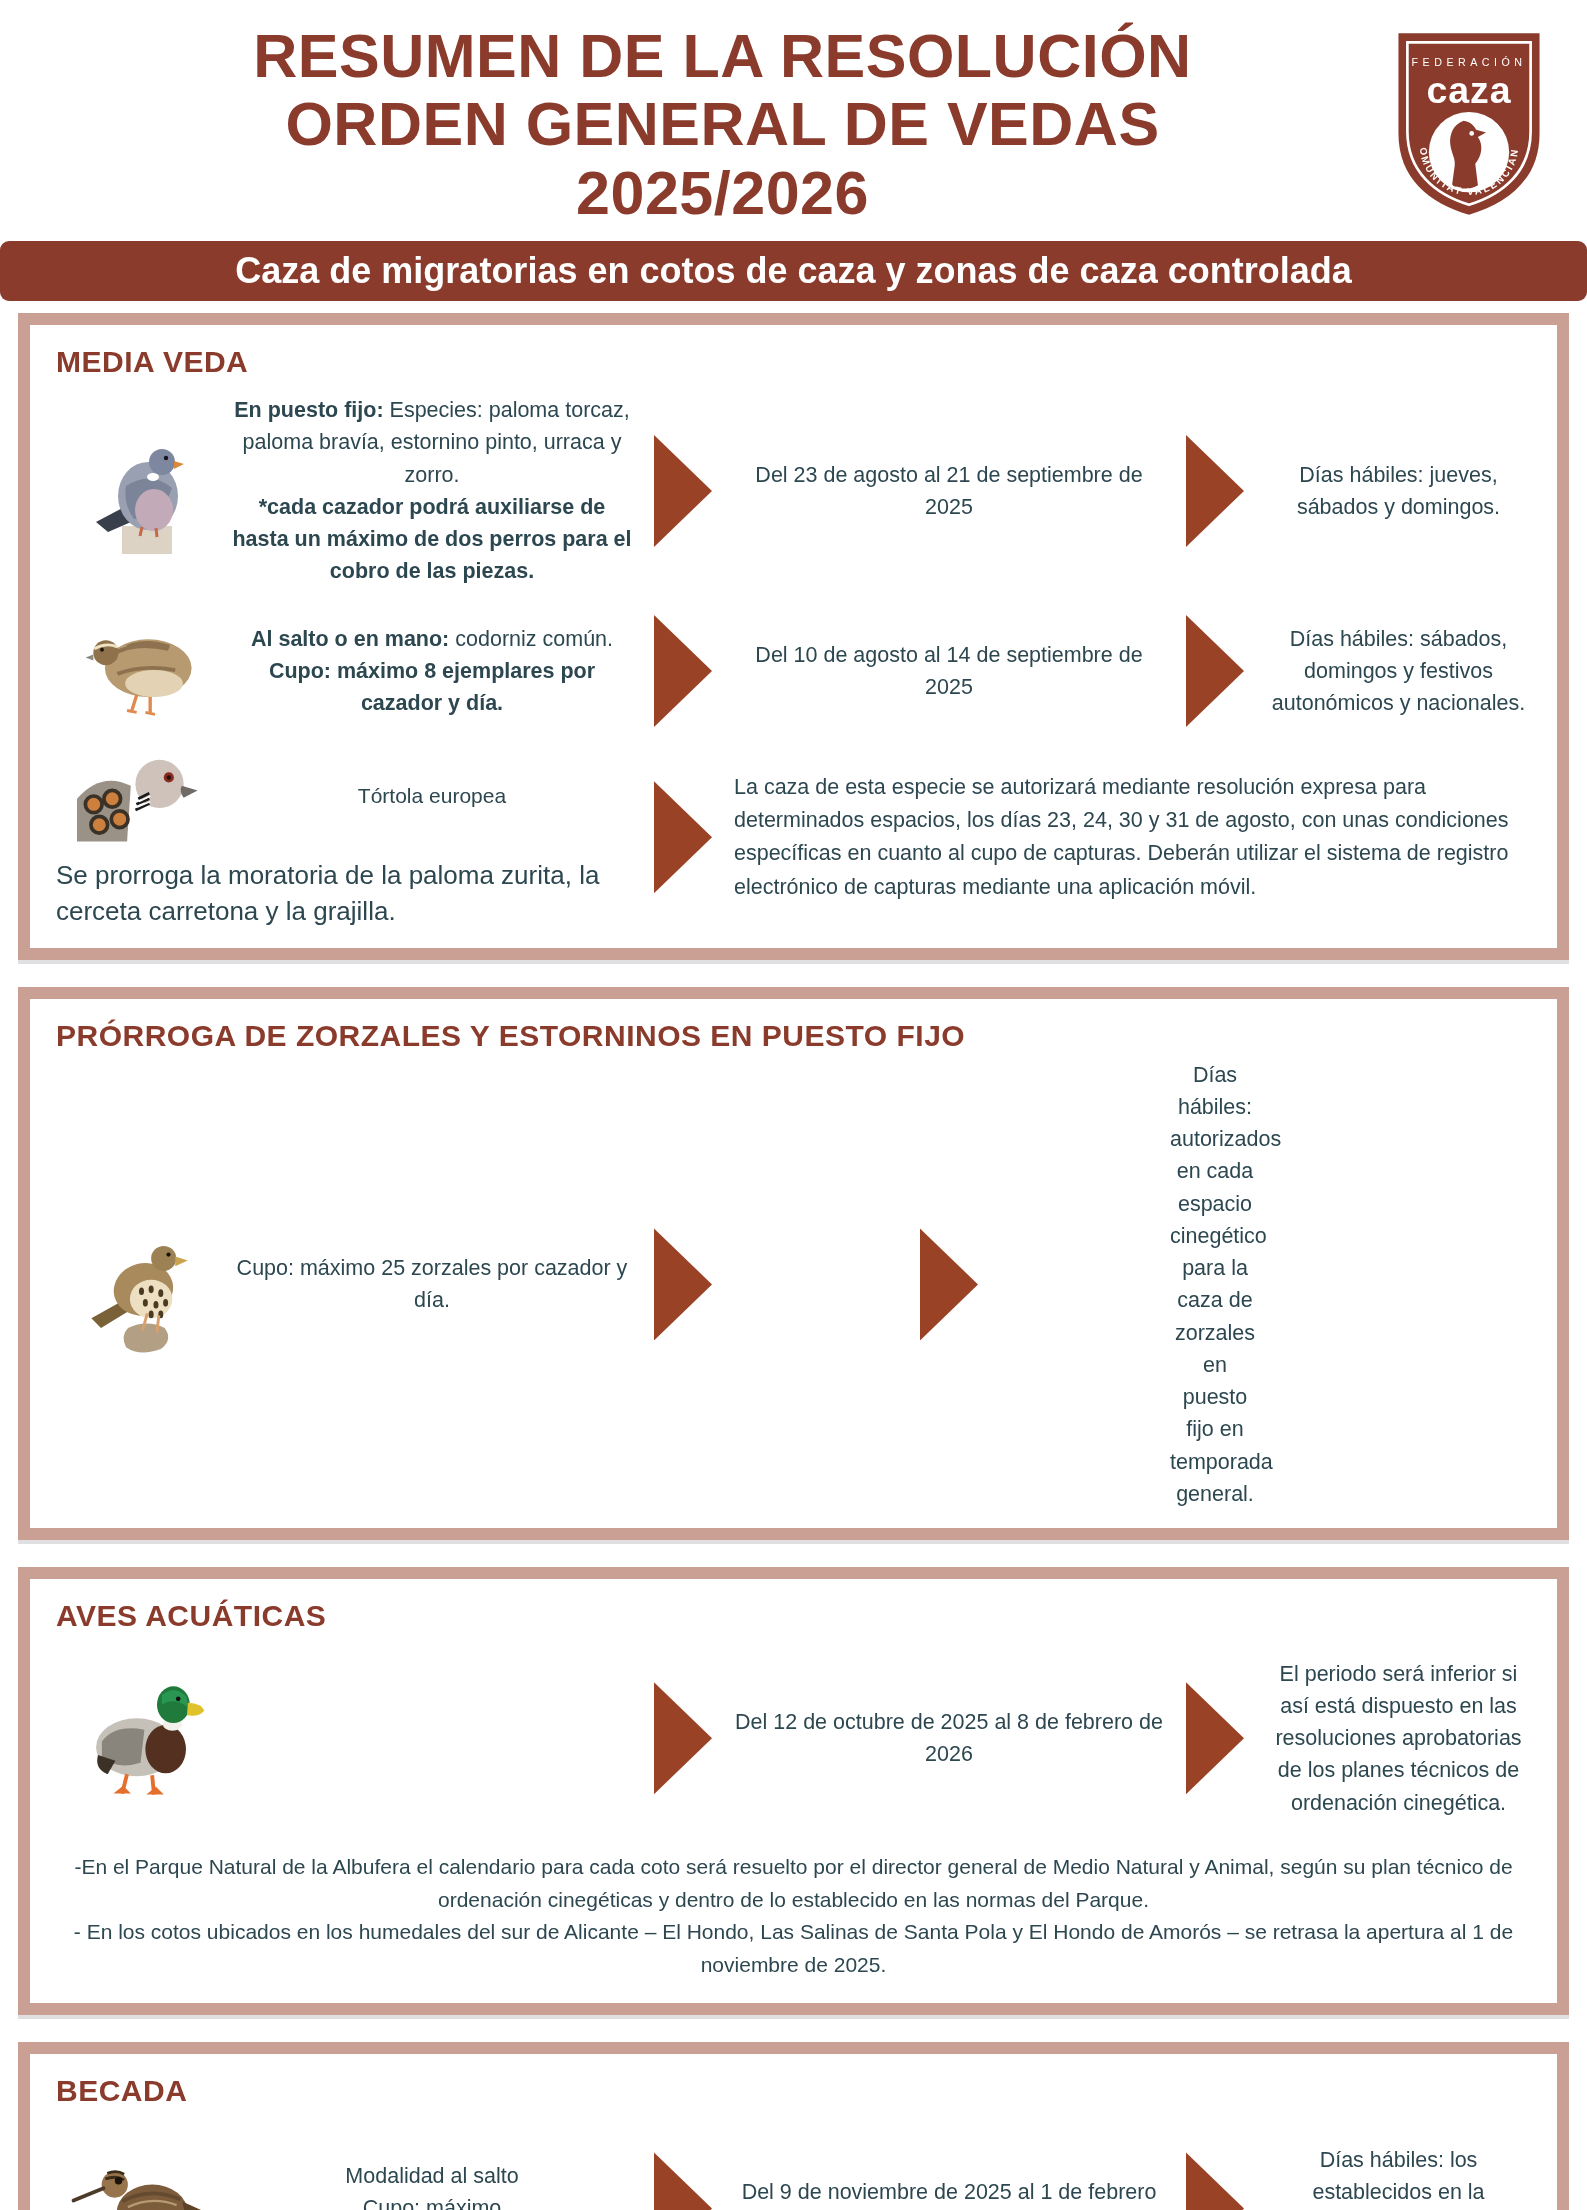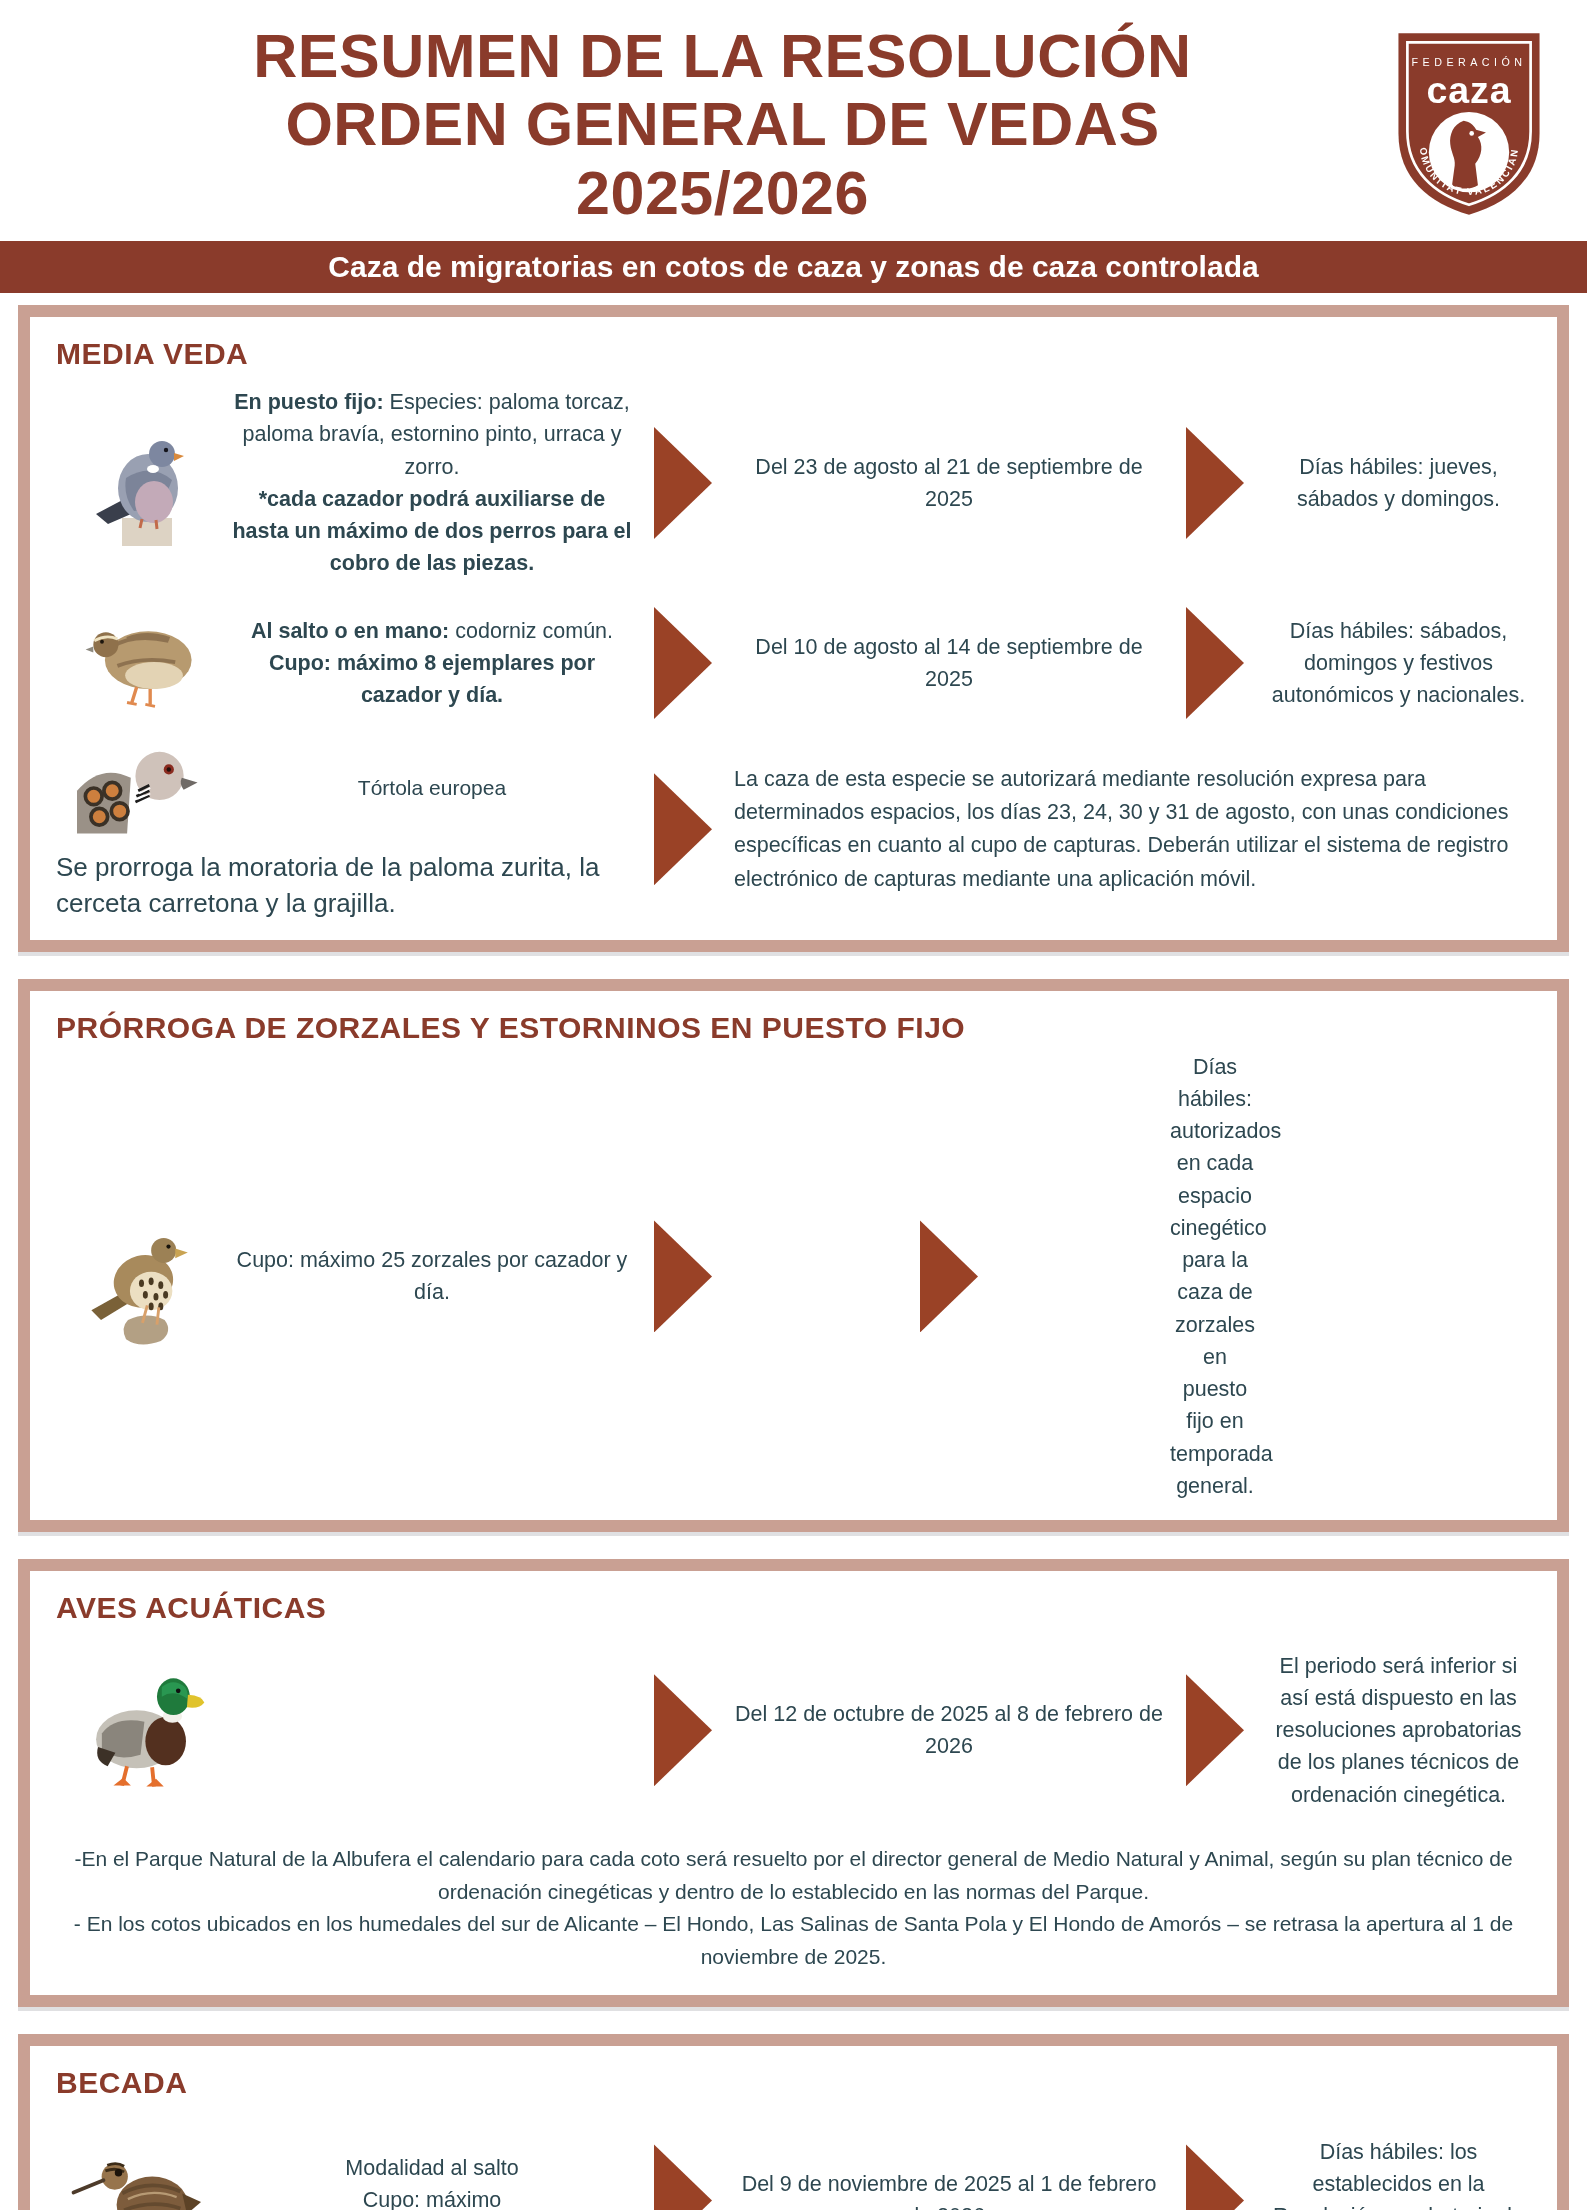--- a/index.html
+++ b/index.html
@@ -16,21 +16,21 @@
     font-family:"Liberation Sans","DejaVu Sans",sans-serif;
     color:var(--ink);
   }
   
   .header{display:flex;align-items:center;padding:22px 42px 6px 60px;}
   .title{flex:1;text-align:center;color:var(--brick);font-weight:800;
          font-size:61px;line-height:1.12;letter-spacing:.5px;}
   .logo{width:152px;flex:0 0 auto;margin-left:8px;}
   
   .banner{background:var(--brick);color:#fff;text-align:center;
-          font-size:30px;font-weight:bold;padding:9px 0;margin:8px 0 12px;}
+          font-size:36px;font-weight:bold;padding:9px 0;margin:8px 0 12px;border-radius:9px;}
   
   .section{margin:0 18px 27px;border:12px solid var(--border);background:#fff;
            padding:12px 26px 18px;box-shadow:0 4px 0 rgba(130,130,140,.25);}
   .section h2{color:var(--brick);font-size:30px;font-weight:800;
               letter-spacing:.5px;margin:8px 0 6px;}
   .row{display:grid;grid-template-columns:170px 400px 90px 430px 90px 1fr;
        column-gap:6px;align-items:center;}
   .row.wide3{grid-template-columns:576px 90px 1fr;}
   .row.perdiz{grid-template-columns:120px 95px 1fr;}
   .cell{display:flex;align-items:center;justify-content:center;}

